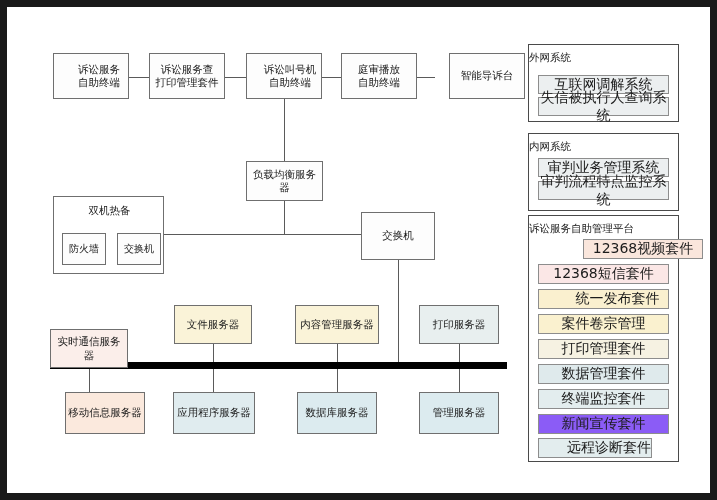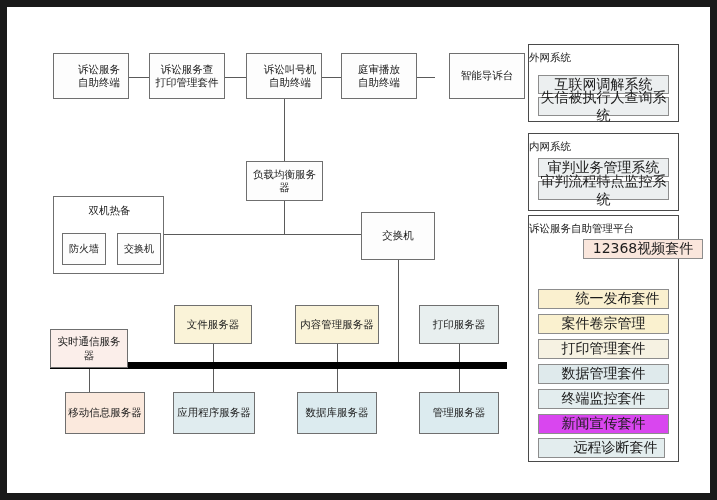--- a/index.html
+++ b/index.html
@@ -169,36 +169,39 @@
     <div class="pitem" style="left:531px;top:174px;width:131px;height:19px;background:#eceff0;">
       <span>审判流程特点监控系统</span>
     </div>
 
     <div class="panel" style="left:521px;top:208px;width:151px;height:247px;">
       <div class="panel-title" style="top:6px;">诉讼服务自助管理平台</div>
     </div>
     <div class="pitem" style="left:531px;top:232px;width:120px;height:20px;background:#fae6dc;margin-left:45px;">
       <span>12368视频套件</span>
     </div>
+    <div class="pitem" style="left:531px;top:257px;width:131px;height:20px;background:#fbe7e6;">
+      <span>12368短信套件</span>
+    </div>
     <div class="pitem" style="left:531px;top:282px;width:131px;height:20px;background:#faf0cf;padding-left:28px;">
       <span>统一发布套件</span>
     </div>
     <div class="pitem" style="left:531px;top:307px;width:131px;height:20px;background:#faf1cf;">
       <span>案件卷宗管理</span>
     </div>
     <div class="pitem" style="left:531px;top:332px;width:131px;height:20px;background:#f6f2e2;">
       <span>打印管理套件</span>
     </div>
     <div class="pitem" style="left:531px;top:357px;width:131px;height:20px;background:#dfeaec;">
       <span>数据管理套件</span>
     </div>
     <div class="pitem" style="left:531px;top:382px;width:131px;height:20px;background:#e3edee;">
       <span>终端监控套件</span>
     </div>
-    <div class="pitem" style="left:531px;top:407px;width:131px;height:20px;background:#d946ef;">
+    <div class="pitem" style="left:531px;top:407px;width:131px;height:20px;background:#8b5cf6;">
       <span>新闻宣传套件</span>
     </div>
-    <div class="pitem" style="left:531px;top:431px;width:127px;height:20px;background:#e3edee;padding-left:28px;">
+    <div class="pitem" style="left:531px;top:431px;width:114px;height:20px;background:#e3edee;padding-left:28px;">
       <span>远程诊断套件</span>
     </div>
 
   </div>
 </div>
 
 </body></html>

